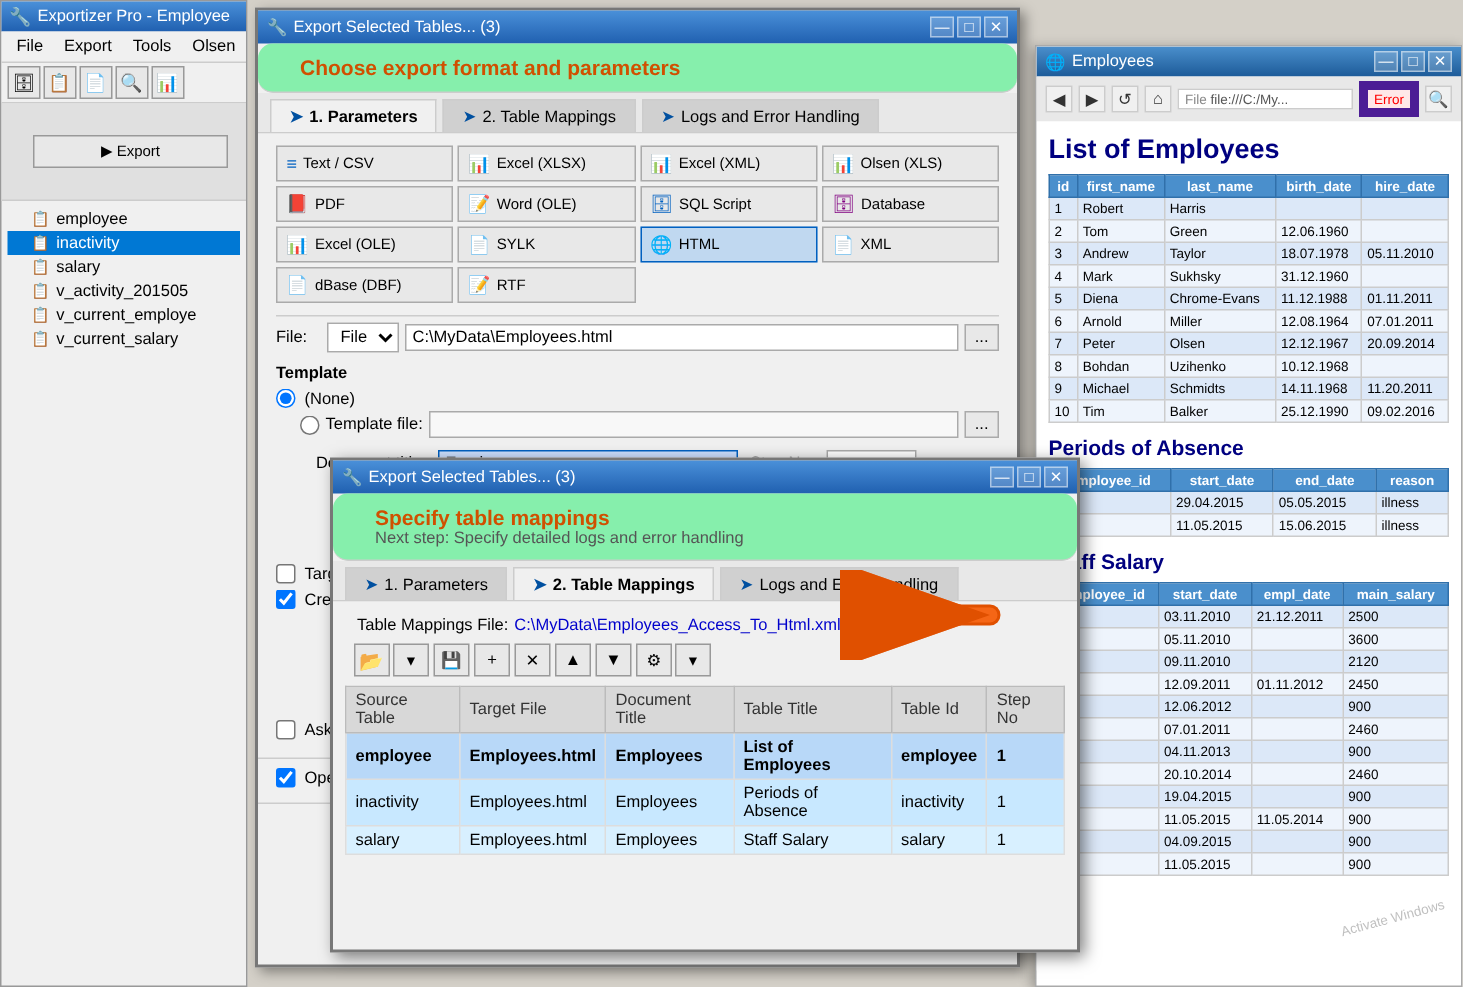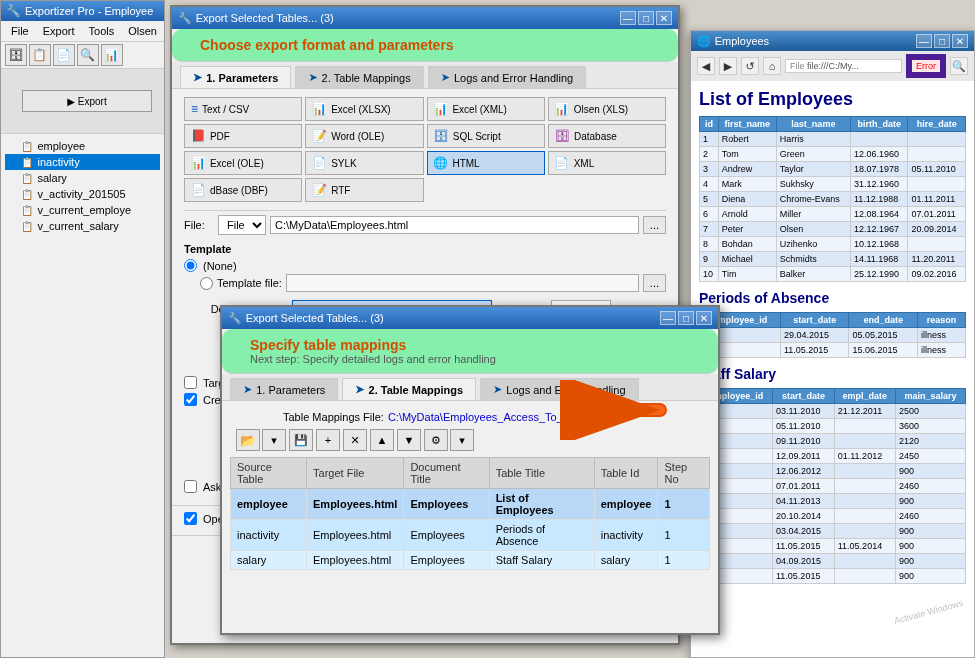--- a/index.html
+++ b/index.html
@@ -285,21 +285,21 @@
       width: 500px;
       height: 330px;
       background: #f0f0f0;
       border: 2px solid #777;
       box-shadow: 3px 3px 10px rgba(0,0,0,0.5);
       z-index: 20;
     }
 
     .mappings-toolbar {
       padding: 4px 8px;
-      display: flex; align-items: center; gap: 4px; margin-left: 45px;
+      display: flex; align-items: center; gap: 4px;
     }
     .map-label { font-size: 11px; }
     .map-path { font-size: 11px; color: #0000cc; }
 
     .toolbar-group {
       display: flex; gap: 2px;
     }
     .map-btn {
       width: 24px; height: 22px;
       border: 1px solid #999;
@@ -951,21 +951,21 @@
             <td>900</td>
           </tr>
         <tr>
             <td></td>
             <td>20.10.2014</td>
             <td></td>
             <td>2460</td>
           </tr>
         <tr>
             <td>4</td>
-            <td>03.04.2015</td>
+            <td>19.04.2015</td>
             <td></td>
             <td>900</td>
           </tr>
         <tr>
             <td></td>
             <td>11.05.2015</td>
             <td>11.05.2014</td>
             <td>900</td>
           </tr>
         <tr>

